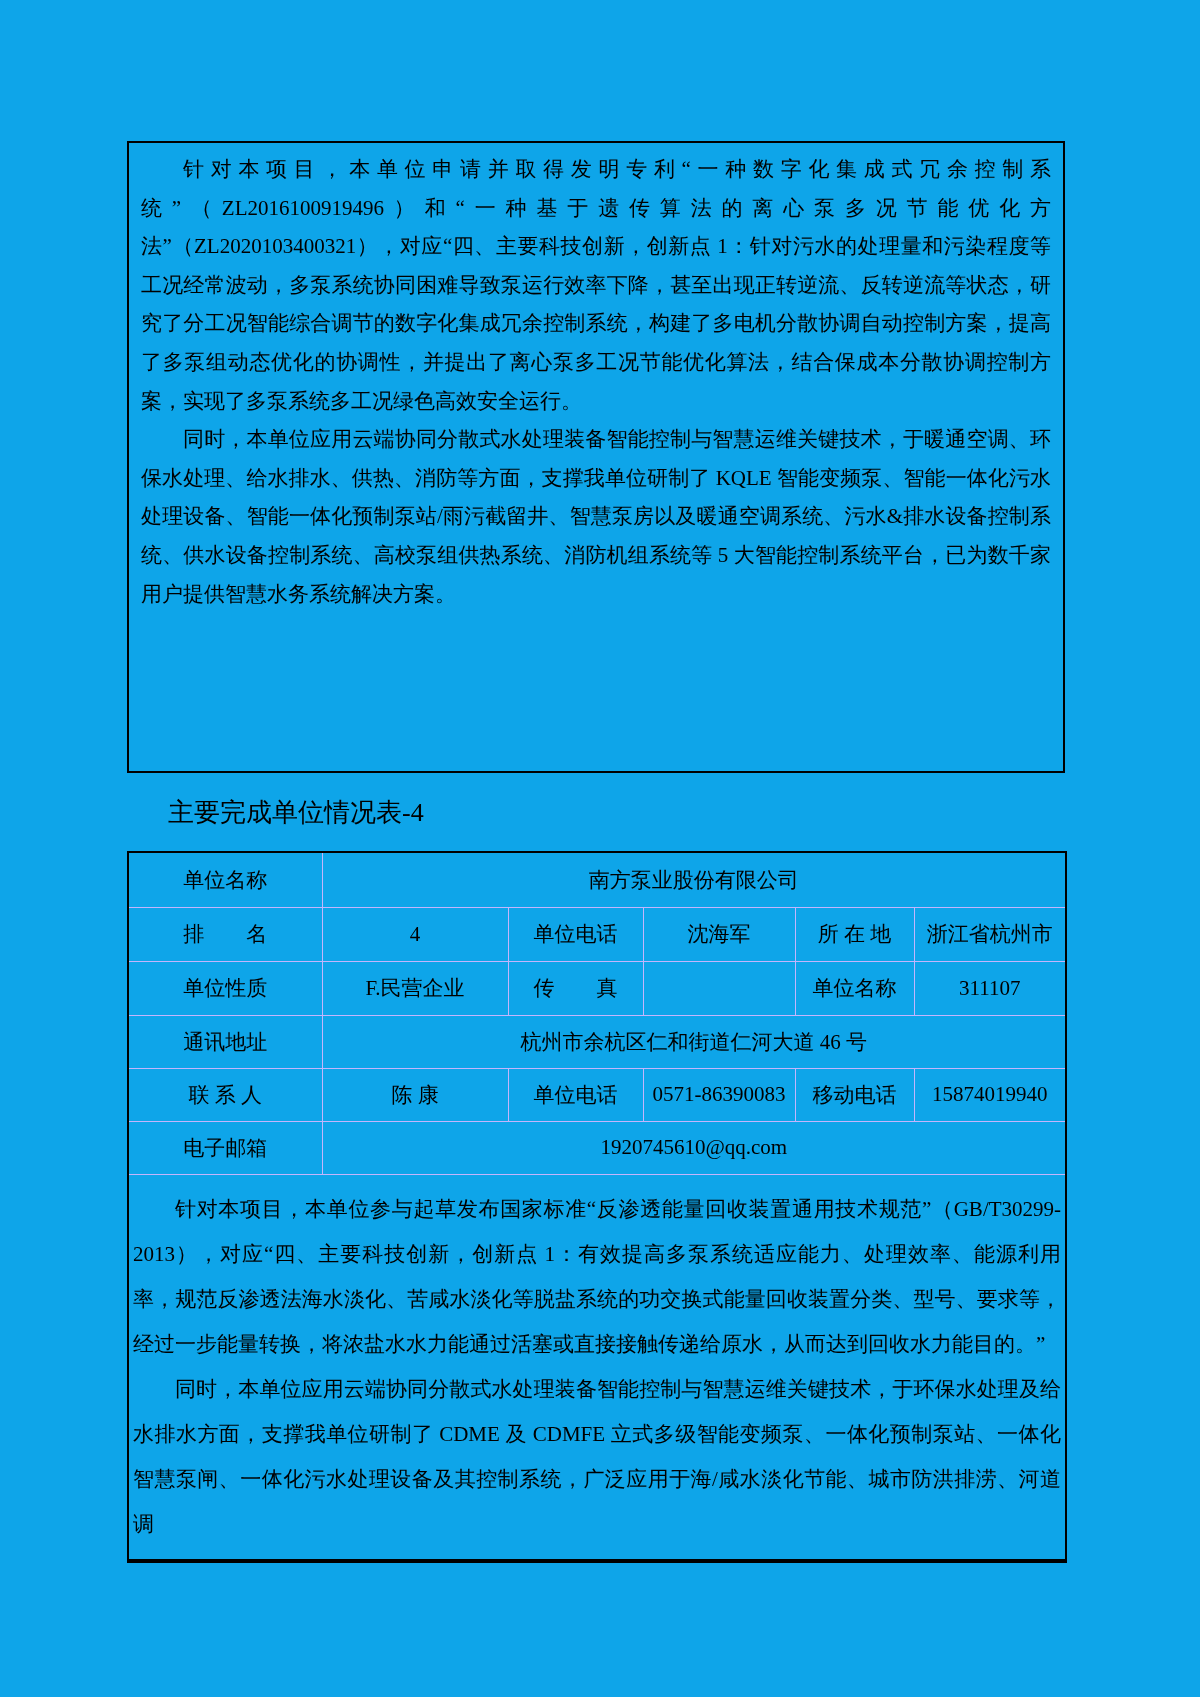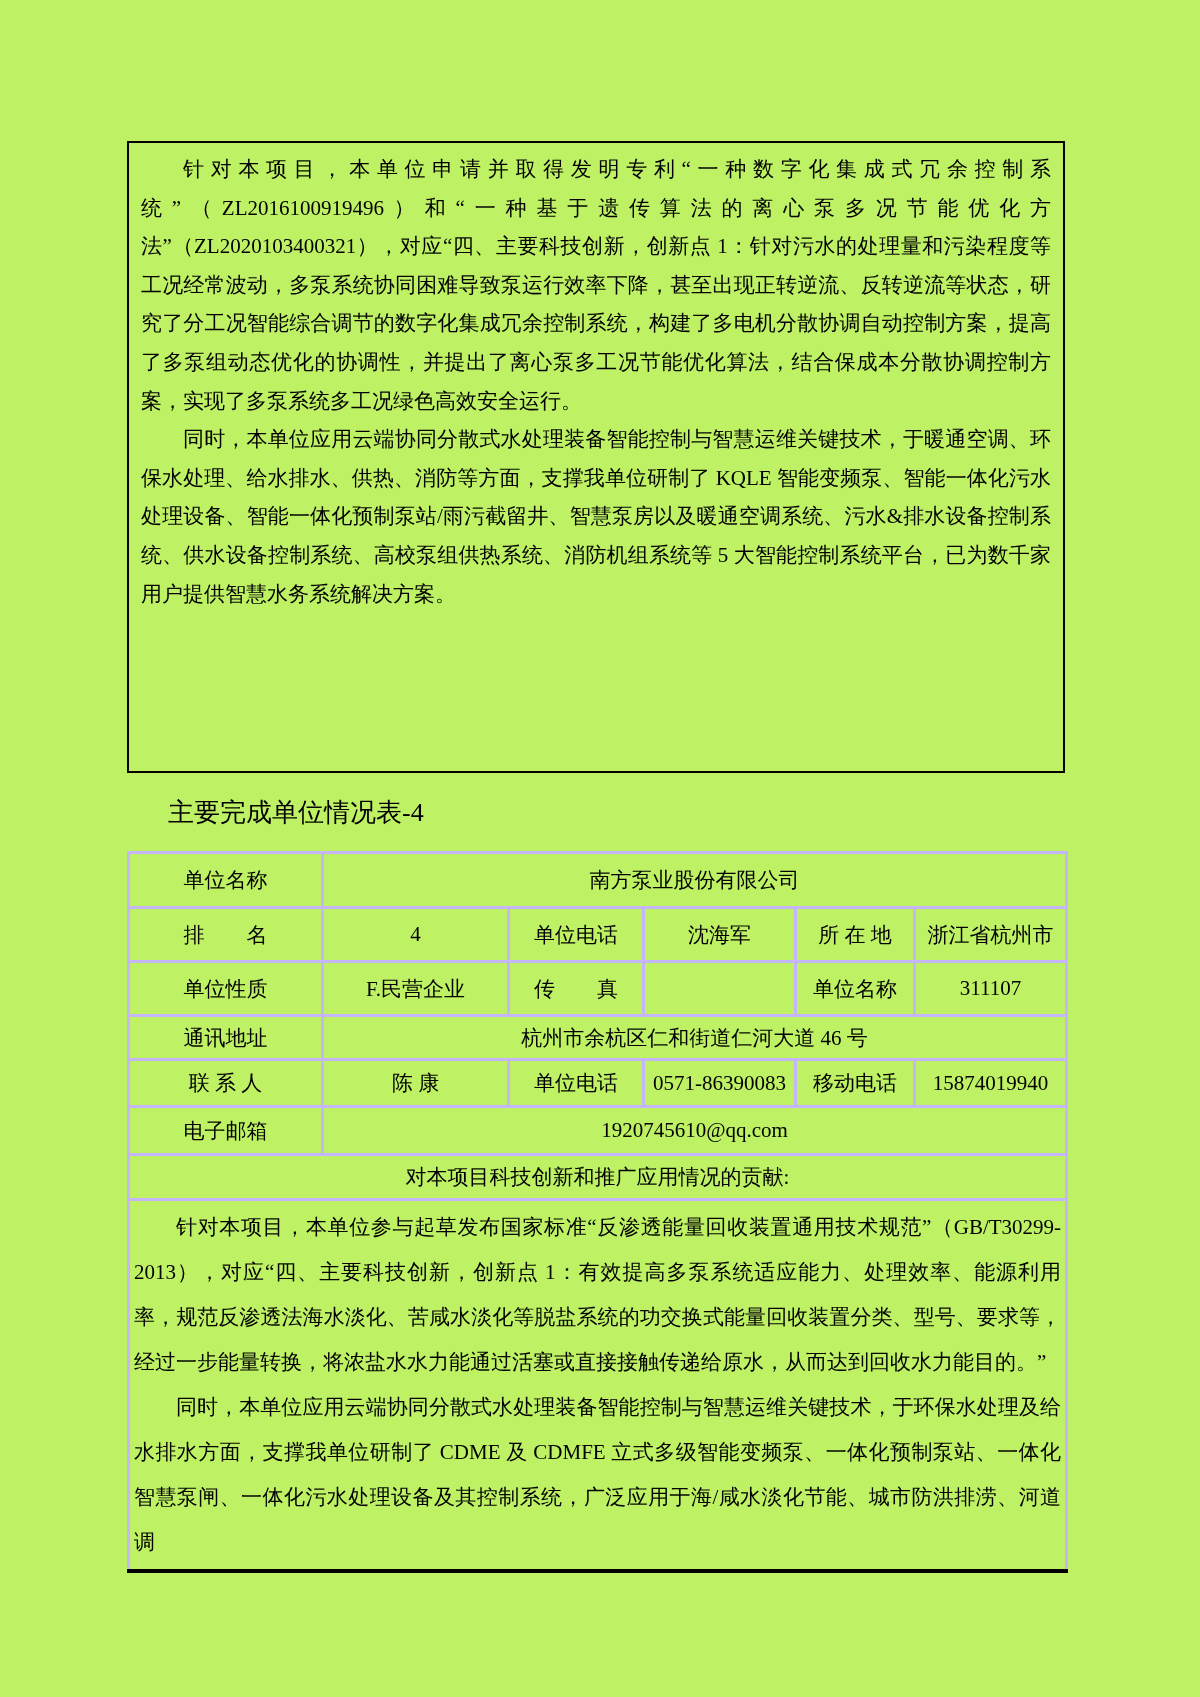--- a/index.html
+++ b/index.html
@@ -1,21 +1,21 @@
 <!DOCTYPE html>
 <html><head>
 <meta charset="utf-8">
 <style>
   html,body { margin:0; padding:0; background:#e8e8e8; }
   .page {
     position: relative;
     width: 1200px;
     height: 1697px;
     margin: 0 auto;
-    background: #bef264;
+    background: #0ea5e9;
     color: #000000;
     font-family: "Liberation Serif", "DejaVu Serif", serif;
   }
   
   .cont-box {
     position: absolute;
     left: 127px;
     top: 141px;
     width: 938px;
     height: 632px;
@@ -45,25 +45,25 @@
     position: absolute;
     left: 127px;
     top: 851px;
     width: 938px;
     border-collapse: collapse;
     table-layout: fixed;
     border: 2px solid #000;
     border-bottom: 4px solid #000;
   }
   table.unit-table td {
-    border: 3px solid #c4b5fd;
+    border: 1px solid #c4b5fd;
     font-size: 21px;
     text-align: center;
     vertical-align: middle;
-    padding: 4px 4px;
+    padding: 12px 4px;
     box-sizing: border-box;
     overflow: hidden;
   }
   td.lbl { text-align: center; }
   td.val-left { text-align: left; padding-left: 16px; }
   td.head-left { text-align: left; padding-left: 10px; }
   td.detail-cell {
     text-align: left;
     vertical-align: top;
     padding: 2px 12px 0 12px;
@@ -121,23 +121,20 @@
       <td>陈 康</td>
       <td class="lbl">单位电话</td>
       <td class="num">0571-86390083</td>
       <td class="lbl">移动电话</td>
       <td class="num">15874019940</td>
     </tr>
     <tr style="height:48px">
       <td class="lbl">电子邮箱</td>
       <td colspan="5" class="val-left num">1920745610@qq.com</td>
     </tr>
-    <tr style="height:45px">
-      <td colspan="6" class="head-left">对本项目科技创新和推广应用情况的贡献:</td>
-    </tr>
     <tr style="height:317px">
       <td colspan="6" class="detail-cell">
         <p>针对本项目，本单位参与起草发布国家标准“反渗透能量回收装置通用技术规范”（GB/T30299-2013），对应“四、主要科技创新，创新点 1：有效提高多泵系统适应能力、处理效率、能源利用率，规范反渗透法海水淡化、苦咸水淡化等脱盐系统的功交换式能量回收装置分类、型号、要求等，经过一步能量转换，将浓盐水水力能通过活塞或直接接触传递给原水，从而达到回收水力能目的。”</p>
         <p>同时，本单位应用云端协同分散式水处理装备智能控制与智慧运维关键技术，于环保水处理及给水排水方面，支撑我单位研制了 CDME 及 CDMFE 立式多级智能变频泵、一体化预制泵站、一体化智慧泵闸、一体化污水处理设备及其控制系统，广泛应用于海/咸水淡化节能、城市防洪排涝、河道调</p>
       </td>
     </tr>
   </tbody>
     </table>
 
 </div>

